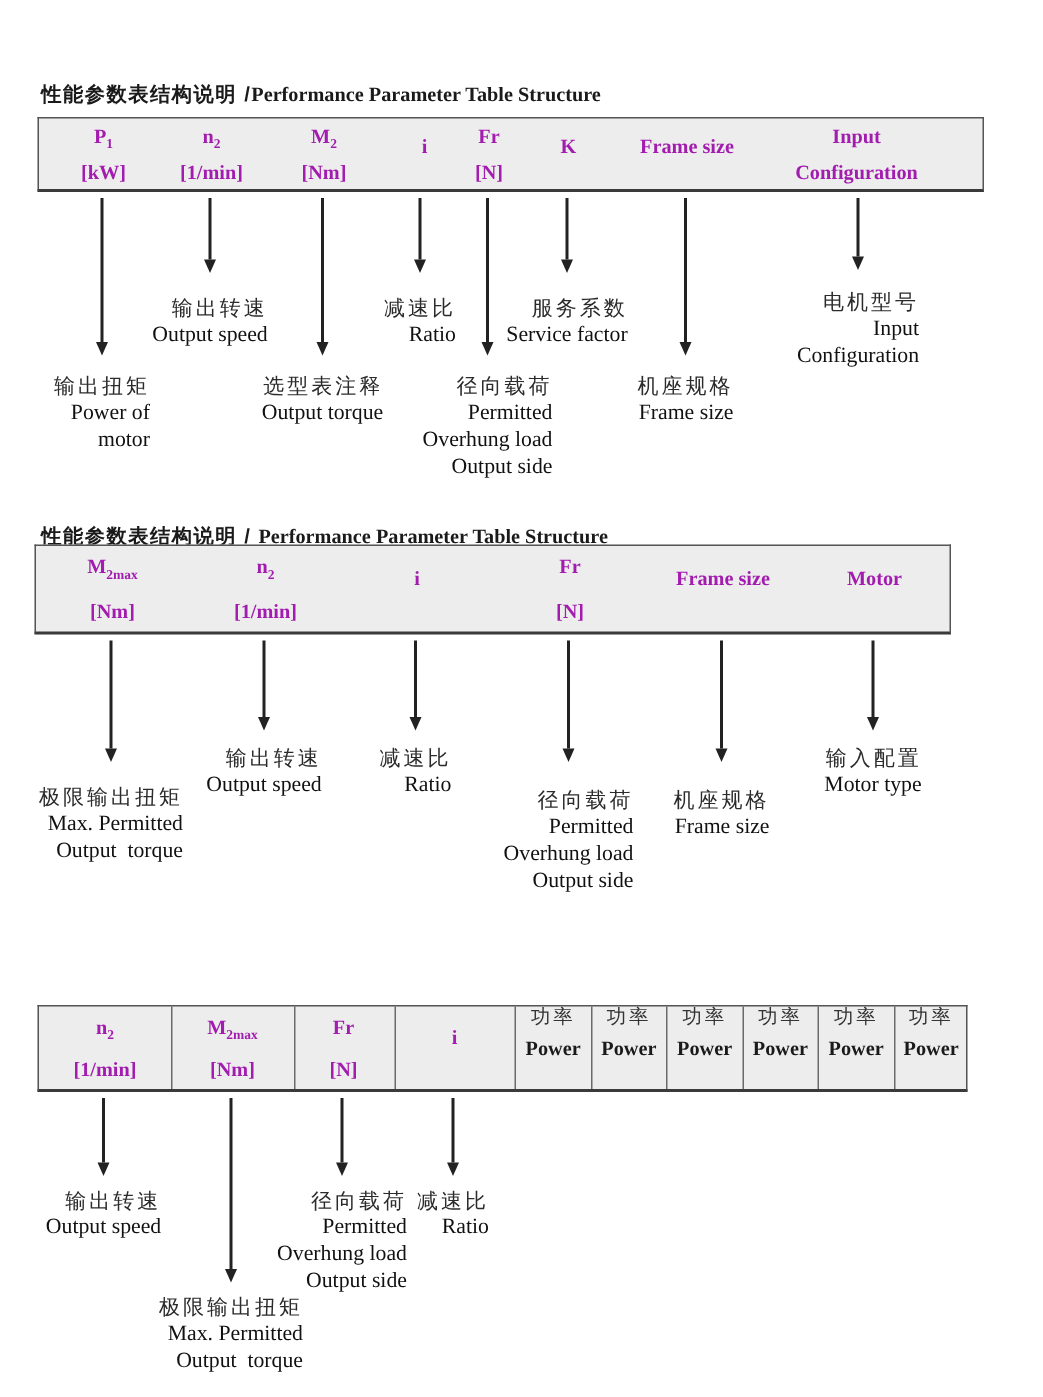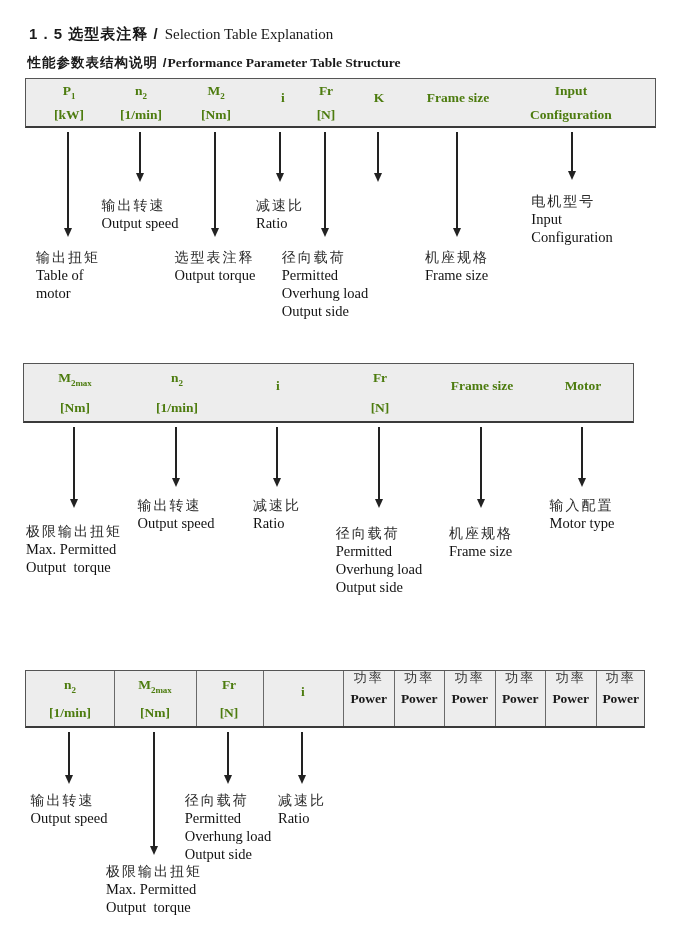--- a/index.html
+++ b/index.html
@@ -14,55 +14,52 @@
   .h-zh { font-family:"Liberation Sans", sans-serif; font-weight:bold; letter-spacing:1px; }
   .h-en { font-family:"Liberation Serif", serif; font-weight:bold;margin-top:16px; }
 
   
   .gbox { position:absolute; background:#ededed; border:1px solid #555; border-bottom:2px solid #3a3a3a;
           box-sizing:border-box; }
 
   
   .hdr { position:absolute; top:0; height:100%; transform:translateX(-50%);
          display:flex; flex-direction:column; justify-content:center; align-items:center;
-         font-family:"Liberation Serif", serif; font-weight:bold; font-size:13.5px; color:#4d7c0f; }
+         font-family:"Liberation Serif", serif; font-weight:bold; font-size:13.5px; color:#a21caf; }
   .g1 { gap:4px; } .g2 { gap:9px; } .g3 { gap:8px; }
   .hdr .line { line-height:15px; white-space:pre; }
   .hdr sub { font-size:9px; }
 
   
   .vline { position:absolute; top:0; height:100%; width:1px; background:#6a6a6a; }
 
   
   .pcell { position:absolute; top:0; height:100%; box-sizing:border-box; border-left:1px solid #6a6a6a;
            display:flex; flex-direction:column; justify-content:flex-start; align-items:center; gap:7px; }
   .pzh { font-family:"Liberation Sans", sans-serif; font-size:13px; color:#333; letter-spacing:2px; line-height:14px; }
   .pen { font-family:"Liberation Serif", serif; font-weight:bold; font-size:13.5px; line-height:14px; }
 
   
   .arr { position:absolute; width:1.5px; margin-left:-0.75px; background:#222; }
   .arr::after { content:""; position:absolute; left:50%; bottom:-9px; transform:translateX(-50%);
                 width:0; height:0; border-left:4.5px solid transparent; border-right:4.5px solid transparent;
                 border-top:9px solid #222; }
 
   
-  .lbl { position:absolute; transform:translateX(-50%); text-align:left; }
+  .lbl { position:absolute; transform:translateX(-50%); text-align:right; }
   .lbl .zh { font-family:"Liberation Sans", sans-serif; font-size:14px; color:#2b2b2b;
              letter-spacing:2px; line-height:18px; white-space:pre; }
   .lbl .en { font-family:"Liberation Serif", serif; font-size:14.5px; color:#111;
              line-height:18px; white-space:pre; }
 </style>
 </head>
 <body>
 
 <div class="page">
 
-  <div class="doc-title">
-    <span class="t-zh">1 . 5 选型表注释 /</span><span class="t-en">Selection Table Explanation</span>
-  </div>
 
   <div class="shead" style="top:38px">
     <span class="h-zh">性能参数表结构说明 /</span><span class="h-en">Performance Parameter Table Structure</span>
   </div>
 
   <div class="gbox" style="left:25px;top:78px;width:631px;height:50px">
     <div class="hdr g1" style="left:43px">
       <div class="line"><span>P</span><sub>1</sub></div>
       <div class="line">[kW]</div>
     </div>
@@ -100,51 +97,58 @@
   <div class="arr" style="left:140px;top:132px;height:41px"></div>
   <div class="arr" style="left:215px;top:132px;height:96px"></div>
   <div class="arr" style="left:280px;top:132px;height:41px"></div>
   <div class="arr" style="left:325px;top:132px;height:96px"></div>
   <div class="arr" style="left:378px;top:132px;height:41px"></div>
   <div class="arr" style="left:457px;top:132px;height:96px"></div>
   <div class="arr" style="left:572px;top:132px;height:39px"></div>
 
   <div class="lbl" style="left:68px;top:248px">
     <div class="zh">输出扭矩</div>
-    <div class="en">Table of</div>
+    <div class="en">Power of</div>
     <div class="en">motor</div>
   </div>
   <div class="lbl" style="left:140px;top:196px">
     <div class="zh">输出转速</div>
     <div class="en">Output speed</div>
   </div>
   <div class="lbl" style="left:215px;top:248px">
     <div class="zh">选型表注释</div>
     <div class="en">Output torque</div>
   </div>
   <div class="lbl" style="left:280px;top:196px">
     <div class="zh">减速比</div>
     <div class="en">Ratio</div>
   </div>
   <div class="lbl" style="left:325px;top:248px">
     <div class="zh">径向载荷</div>
     <div class="en">Permitted</div>
     <div class="en">Overhung load</div>
     <div class="en">Output side</div>
   </div>
+  <div class="lbl" style="left:378px;top:196px">
+    <div class="zh">服务系数</div>
+    <div class="en">Service factor</div>
+  </div>
   <div class="lbl" style="left:457px;top:248px">
     <div class="zh">机座规格</div>
     <div class="en">Frame size</div>
   </div>
   <div class="lbl" style="left:572px;top:192px">
     <div class="zh">电机型号</div>
     <div class="en">Input</div>
     <div class="en">Configuration</div>
   </div>
 
+  <div class="shead" style="top:333px">
+    <span class="h-zh">性能参数表结构说明 / </span><span class="h-en">Performance Parameter Table Structure</span>
+  </div>
 
   <div class="gbox" style="left:23px;top:363px;width:611px;height:60px">
     <div class="hdr g2" style="left:51px">
       <div class="line"><span>M</span><sub>2max</sub></div>
       <div class="line">[Nm]</div>
     </div>
     <div class="hdr g2" style="left:153px">
       <div class="line"><span>n</span><sub>2</sub></div>
       <div class="line">[1/min]</div>
     </div>

